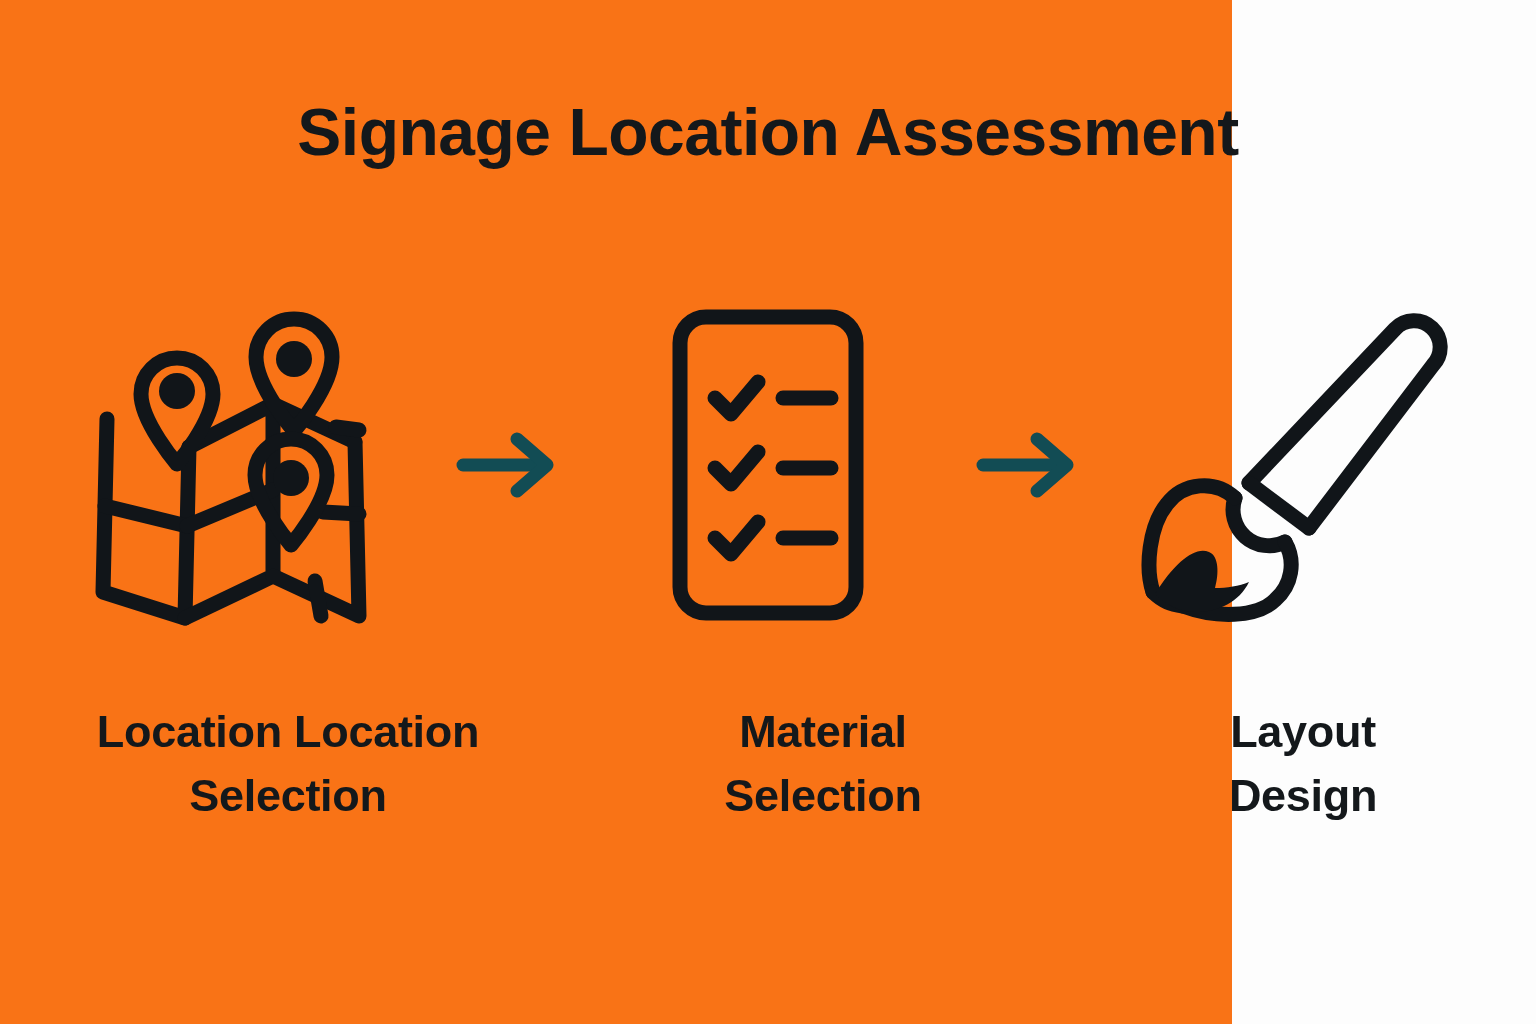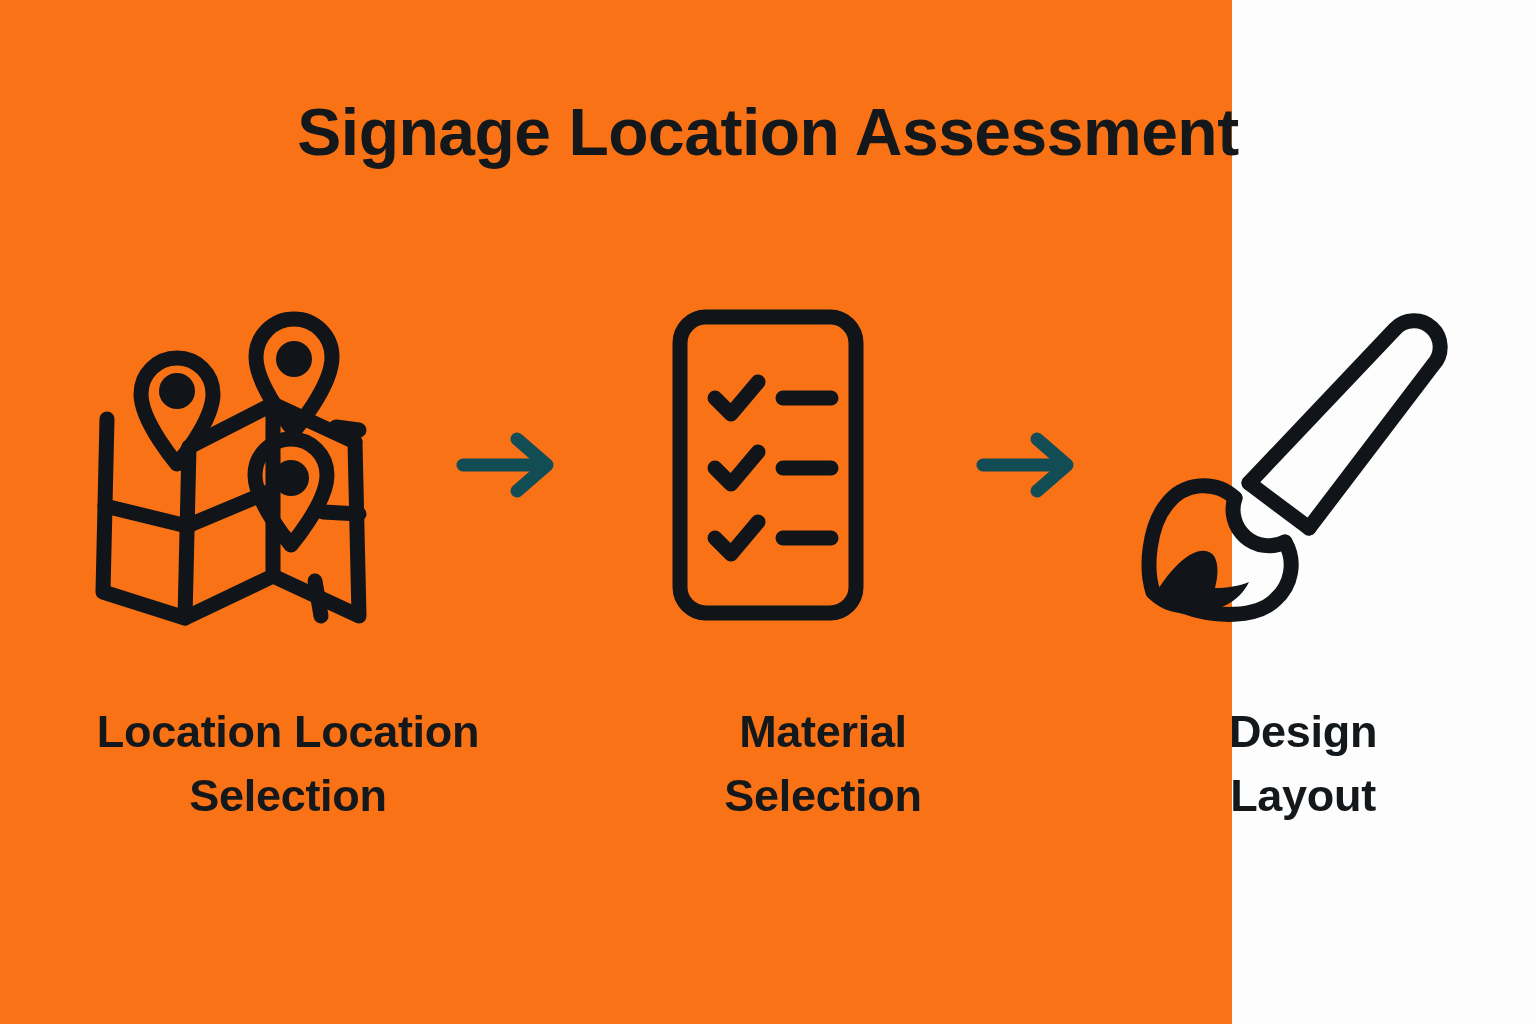--- a/index.html
+++ b/index.html
@@ -227,19 +227,19 @@
     <div class="label-gap"></div>
 
     <div class="label-slot l2">
       <div>Material</div>
       <div>Selection</div>
     </div>
 
     <div class="label-gap"></div>
 
     <div class="label-slot l3">
+      <div>Layout</div>
       <div>Design</div>
-      <div>Layout</div>
     </div>
 
   </div>
 
 </div>
 
 </body></html>

